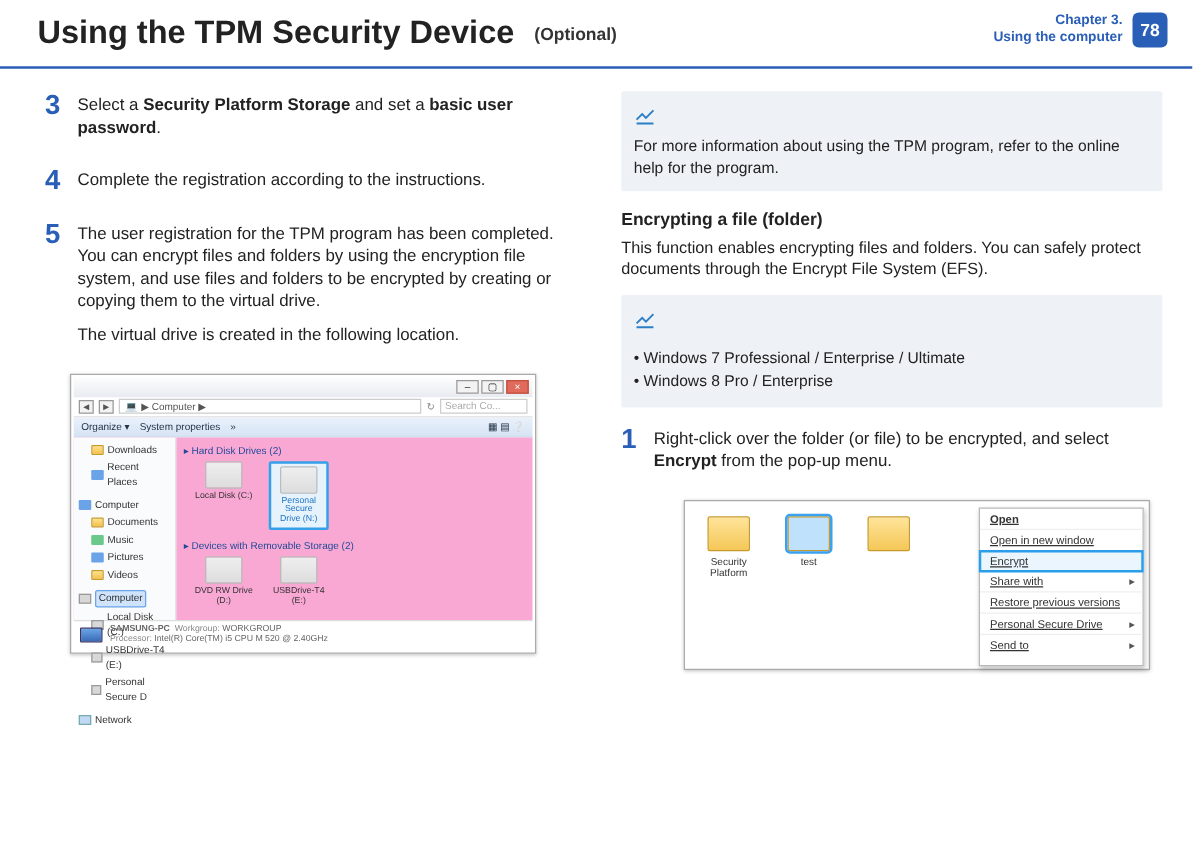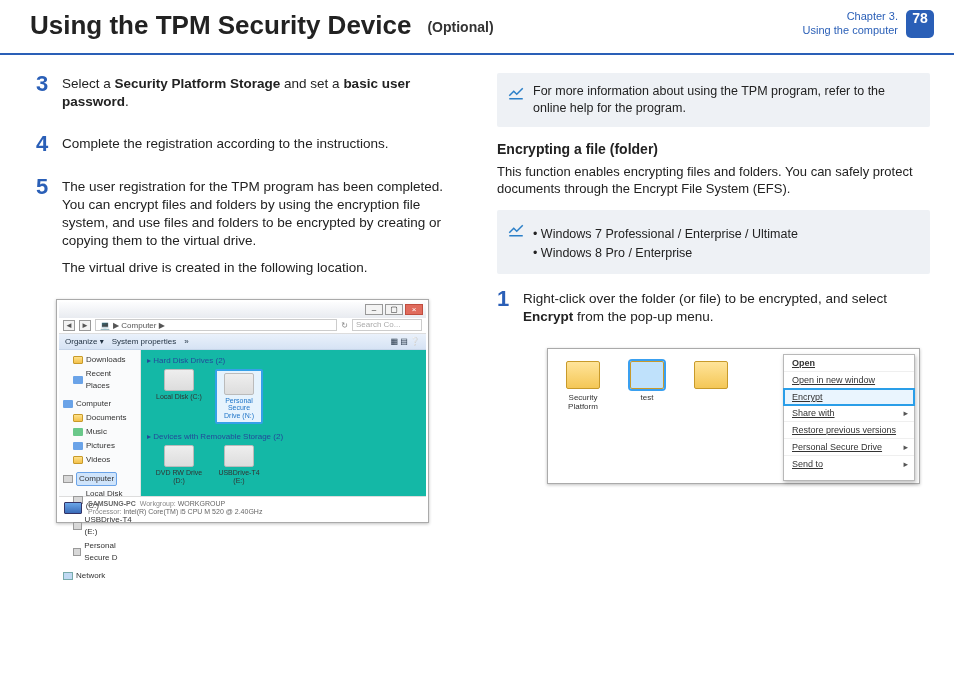--- a/index.html
+++ b/index.html
@@ -31,30 +31,31 @@
     font-weight: bold;
     color: #333;
     position: relative;
     top: -2px;
   }
   .header-right { display: flex; align-items: center; gap: 8px; }
   .chapter-info {
     text-align: right;
     color: #2a5fb7;
     font-size: 11px;
-    font-weight: normal;
+    font-weight: bold;
     line-height: 1.25;
   }
   .page-badge {
     background: #2a5fb7;
     color: #fff;
     width: 28px;
     height: 28px;
     border-radius: 5px;
     display: flex;
+    align-items: center;
     justify-content: center;
     font-weight: bold;
     font-size: 14px;
   }
   
   .columns {
     display: flex;
     padding: 18px 24px 0 36px;
     gap: 28px;
   }
@@ -89,20 +90,21 @@
   
   .note {
     background: #eef1f5;
     border-radius: 2px;
     padding: 10px 12px 10px 10px;
     display: flex;
     gap: 8px;
     font-size: 12.5px;
     line-height: 1.35;
     margin-bottom: 14px;
+    flex-direction: column;
   }
   .note-icon {
     width: 18px; height: 18px; flex: 0 0 18px;
     color: #2a7fc8;
     display: flex; align-items: center; justify-content: center;
   }
   .note-body { flex: 1; }
   .note-body ul { list-style: none; padding-left: 0; margin-top: 6px; }
   .note-body li::before { content: "• "; }
   .note-body li { margin: 2px 0; }
@@ -114,21 +116,21 @@
   .exp-titlebar {
     height: 16px; background: linear-gradient(#fdfdfe, #e8ebf0);
     display:flex; justify-content:flex-end; gap:2px; padding:2px 3px;
   }
   .tbtn { width:18px; height:11px; border:1px solid #999; background:#f3f3f3; font-size:8px; line-height:9px; text-align:center; }
   .tbtn.close { background:#e06b5d; color:#fff; border-color:#c04d3e; }
   .exp-addr { height:16px; display:flex; align-items:center; gap:4px; padding:0 4px; border-bottom:1px solid #ddd; background:#fff; font-size:8px; color:#555; }
   .addr-input { flex:1; border:1px solid #ccc; height:12px; padding:0 4px; display:flex; align-items:center; background:#fff; }
   .addr-search { width:70px; border:1px solid #ccc; height:12px; padding:0 3px; color:#aaa; }
   .exp-bar { height:16px; background:linear-gradient(#eaf1fb,#d6e3f4); display:flex; align-items:center; font-size:8px; color:#234; padding:0 6px; gap:8px; border-bottom:1px solid #c6d5e9;}
-  .exp-body { display:flex; height:146px; font-size:8px; color:#333; background:#14b8a6; }
+  .exp-body { display:flex; height:146px; font-size:8px; color:#333; background:#f9a8d4; }
   .exp-nav { width:82px; border-right:1px solid #e4e4e4; padding:3px 4px; line-height:1.5; background:#fafbfc;}
   .exp-nav .navitem { display:flex; align-items:center; gap:3px; padding:1px 0; }
   .exp-nav .sub { padding-left:10px; }
   .exp-nav .hl { background:#cfe4fb; border:1px solid #6aa3e8; border-radius:2px; padding:0 2px; }
   .navicon { width:10px; height:8px; display:inline-block; }
   .ic-folder { background: linear-gradient(#ffe28a,#f3c14b); border:1px solid #c89a2a; border-radius:1px; }
   .ic-blue { background: #6aa3e8; border-radius:1px; }
   .ic-green { background: #6ac88a; border-radius:1px; }
   .ic-disk { background:#d8d8d8; border:1px solid #999; }
   .ic-net { background:#c0d9f3; border:1px solid #7aa; }

